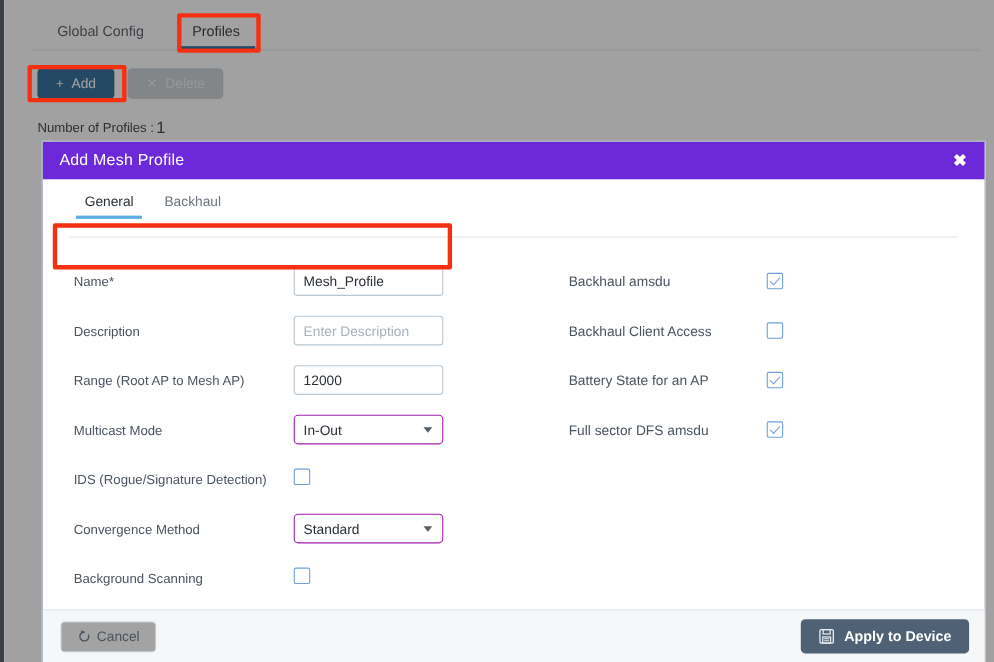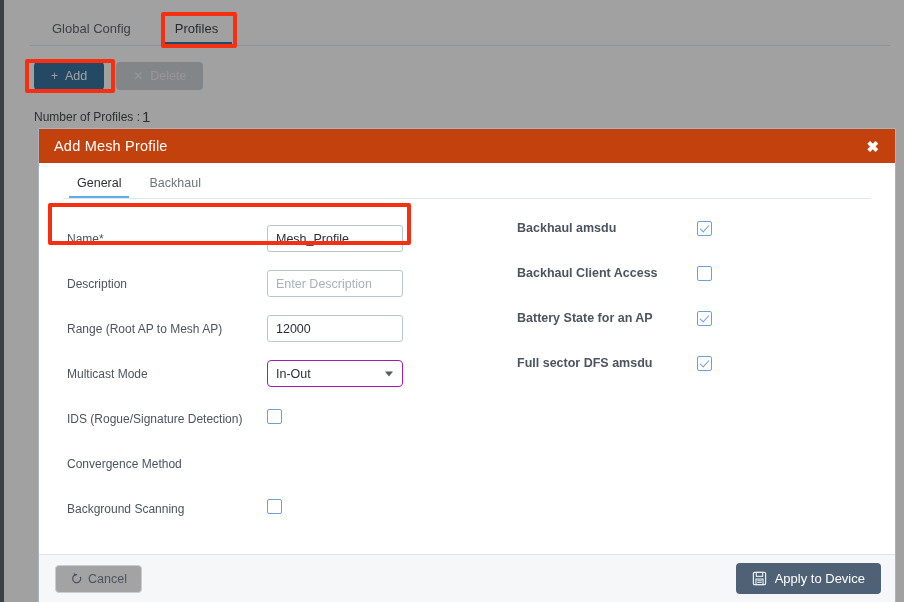--- a/index.html
+++ b/index.html
@@ -133,21 +133,21 @@
     height: 474px;
     background: #ffffff;
     border: 1px solid #a7b3bf;
     border-bottom: none;
     box-sizing: border-box;
     display: flex;
     flex-direction: column;
   }
   #modal-titlebar {
     height: 34px;
-    background: #c2410c;
+    background: #6d28d9;
     color: #ffffff;
     display: flex;
     align-items: center;
     padding: 0 14px 0 15px;
     flex: 0 0 auto;
   }
   #modal-title {
     font-size: 14.5px;
     letter-spacing: .2px;
   }
@@ -158,21 +158,21 @@
     color: #ffffff;
     cursor: pointer;
     padding: 3px 2px;
     font-weight: bold;
   }
 
   #modal-tabs {
     flex: 0 0 auto;
     display: flex;
     align-items: flex-end;
-    padding: 13px 0 0 24px;
+    padding: 13px 0 17px 24px;
     gap: 0;
     position: relative;
   }
   .m-tab {
     font-size: 12.5px;
     color: #6d757e;
     padding: 0 14px 9px 14px;
     position: relative;
     cursor: pointer;
     white-space: nowrap;
@@ -284,23 +284,23 @@
     left: 4px; top: 1px;
     width: 4px; height: 8px;
     border: solid #6f9fd8;
     border-width: 0 1.6px 1.6px 0;
     transform: rotate(42deg);
   }
 
   
   .rrow {
     display: flex;
+    align-items: center;
     height: 35px;
     margin-bottom: 10px;
-    font-weight: bold;
   }
   .rlabel {
     width: 180px;
     font-size: 12.5px;
     color: #4b5460;
     flex: 0 0 auto;
   }
 
   
   #modal-footer {
@@ -331,20 +331,21 @@
     align-items: center;
     gap: 8px;
     font-size: 13px;
     color: #ffffff;
     background: #4f6275;
     border: none;
     border-radius: 4px;
     padding: 8px 16px;
     cursor: pointer;
     font-family: "Liberation Sans", sans-serif;
+    font-weight: bold;
   }
   .ico-svg { display: block; }
 
   
   .hl {
     position: absolute;
     border: 4px solid #f42f12;
     border-radius: 2px;
     pointer-events: none;
     box-sizing: border-box;
@@ -448,20 +449,26 @@
 
       <div class="frow">
         <div class="flabel">IDS (Rogue/Signature Detection)</div>
         <div class="fctl">
           <span class="cbx"></span>
         </div>
       </div>
 
       <div class="frow">
         <div class="flabel">Convergence Method</div>
+        <div class="fctl">
+          <div class="sel">
+            <span>Standard</span>
+            <span class="caret"></span>
+          </div>
+        </div>
       </div>
 
       <div class="frow">
         <div class="flabel">Background Scanning</div>
         <div class="fctl">
           <span class="cbx"></span>
         </div>
       </div>
 
 

